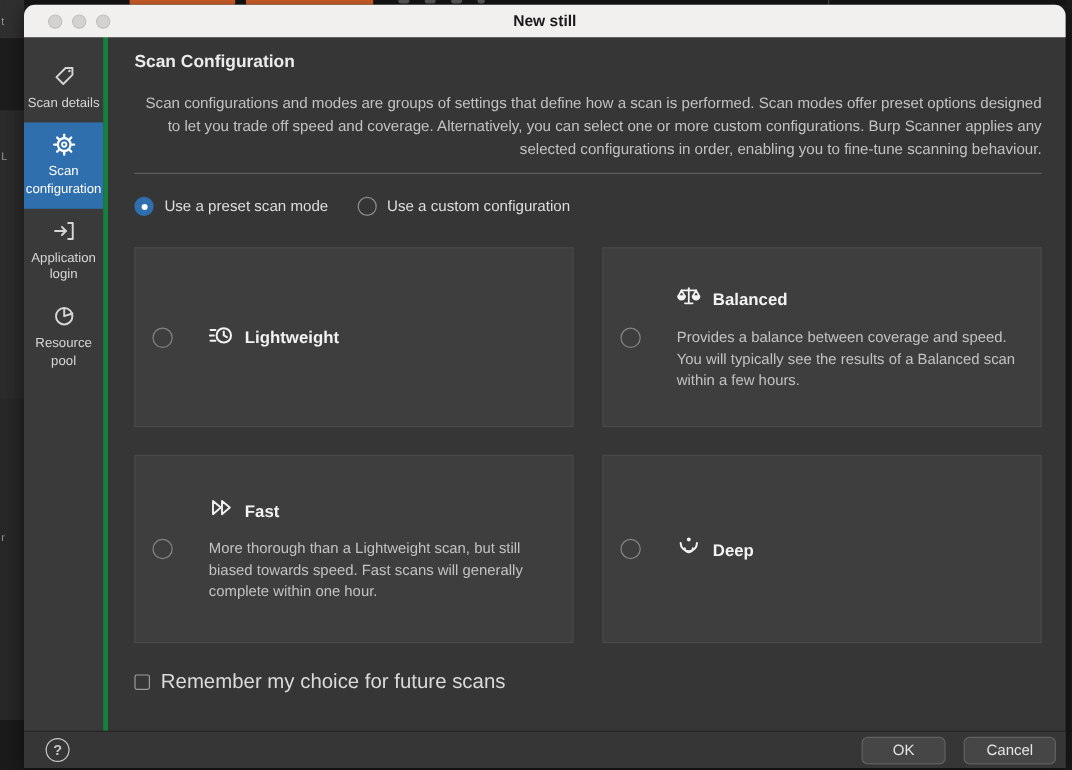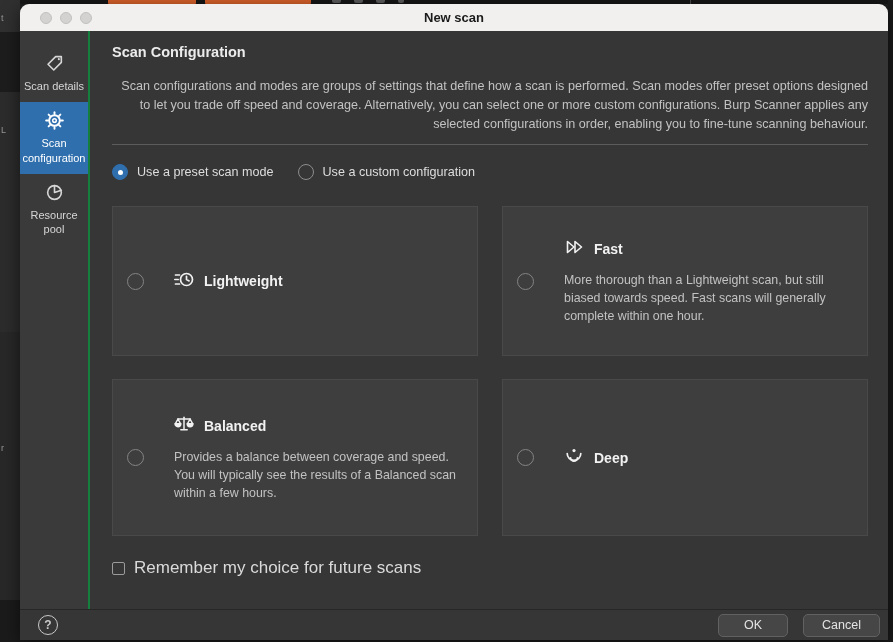--- a/index.html
+++ b/index.html
@@ -37,21 +37,21 @@
     box-shadow:0 4px 18px rgba(0,0,0,.55);display:flex;flex-direction:column;}
   .titlebar{height:27px;flex:0 0 27px;background:#f1f0ef;border-radius:9px 9px 0 0;
     display:flex;align-items:center;position:relative;}
   .traffic{position:absolute;left:20px;display:flex;gap:8px;}
   .light{width:12px;height:12px;border-radius:50%;background:#d3d2d1;border:1px solid #c2c1c0;}
   .win-title{flex:1;text-align:center;font-size:13px;font-weight:bold;color:#1b1b1b;}
 
   .body-row{flex:1;display:flex;min-height:0;}
 
   
-  .sidebar{width:70px;flex:0 0 70px;background:#3a3a3a;border-right:2px solid #15803d;
+  .sidebar{width:70px;flex:0 0 70px;background:#3a3a3a;border-right:4px solid #15803d;
     display:flex;flex-direction:column;padding-top:14px;}
   .side-item{display:flex;flex-direction:column;align-items:center;gap:6px;
     padding:9px 1px;color:#d6d6d6;text-align:center;cursor:pointer;}
   .side-item .lbl{font-size:11px;line-height:1.3;}
   .side-item svg{display:block;}
   .side-item.selected{background:var(--accent-blue);color:#ffffff;}
 
   
   .content{flex:1;display:flex;flex-direction:column;padding:13px 20px 0 22px;min-width:0;}
   .heading{font-size:14.5px;font-weight:bold;color:var(--text-light);}
@@ -116,21 +116,21 @@
 <div class="bottom-strip"></div>
 
 <div class="dialog">
 
   <div class="titlebar">
     <div class="traffic">
       <span class="light"></span>
       <span class="light"></span>
       <span class="light"></span>
     </div>
-    <div class="win-title">New scan</div>
+    <div class="win-title">New still</div>
   </div>
 
   <div class="body-row">
 
     <div class="sidebar">
       <div class="side-item">
         <span>
           <svg width="19" height="19" viewBox="0 0 20 20">
             <path d="M11.2 2.8 h6 v6 L9.2 16.8 L3.2 10.8 Z"></path>
             <circle cx="14.6" cy="5.4" r="1.1" fill="currentColor" stroke="none"></circle>
@@ -150,20 +150,30 @@
             <line x1="5.2" y1="5.2" x2="3.8" y2="3.8"></line>
             <line x1="10" y1="3.2" x2="10" y2="1.2"></line>
             <line x1="14.8" y1="5.2" x2="16.2" y2="3.8"></line>
             <circle cx="10" cy="10" r="5.6"></circle>
             <circle cx="10" cy="10" r="1.9" style="stroke-width:1.6;"></circle>
           </svg>
         </span>
         <span class="lbl">Scan configuration</span>
       </div>
 
+      <div class="side-item">
+        <span>
+          <svg width="19" height="19" viewBox="0 0 20 20">
+            <line x1="2" y1="10" x2="11.5" y2="10"></line>
+            <polyline points="8,6.5 11.5,10 8,13.5"></polyline>
+            <polyline points="13.5,3 17.5,3 17.5,17 13.5,17"></polyline>
+          </svg>
+        </span>
+        <span class="lbl">Application login</span>
+      </div>
 
       <div class="side-item">
         <span>
           <svg width="19" height="19" viewBox="0 0 20 20">
             <circle cx="10" cy="10" r="7.2"></circle>
             <polyline points="10,2.8 10,10 17.2,7.6"></polyline>
           </svg>
         </span>
         <span class="lbl">Resource pool</span>
       </div>
@@ -195,36 +205,20 @@
                 <svg width="20" height="20" viewBox="0 0 20 20">
                   <circle cx="12.5" cy="10.5" r="6"></circle>
                   <polyline points="12.5,7.3 12.5,10.5 15.1,11.9"></polyline>
                   <line x1="1.5" y1="6" x2="5.5" y2="6"></line>
                   <line x1="0.8" y1="10.5" x2="4.2" y2="10.5"></line>
                   <line x1="1.5" y1="15" x2="5.5" y2="15"></line>
                 </svg>
               </span>
               <span class="name">Lightweight</span>
             </div>
-          </div>
-        </div>
-
-        <div class="card">
-          <span class="radio"></span>
-          <div class="card-text">
-            <div class="card-title">
-              <span>
-                <svg width="20" height="20" viewBox="0 0 20 20" style="stroke-width:1.6;">
-                  <path d="M3.5 4.5 L10 10 L3.5 15.5 Z"></path>
-                  <path d="M11 4.5 L17.5 10 L11 15.5 Z"></path>
-                </svg>
-              </span>
-              <span class="name">Fast</span>
-            </div>
-            <div class="card-desc">More thorough than a Lightweight scan, but still biased towards speed. Fast scans will generally complete within one hour.</div>
           </div>
         </div>
 
         <div class="card">
           <span class="radio"></span>
           <div class="card-text">
             <div class="card-title">
               <span>
                 <svg width="20" height="20" viewBox="0 0 20 20" style="stroke-width:1.5;">
                   <line x1="10" y1="3.2" x2="10" y2="15.2"></line>
@@ -240,20 +234,36 @@
             </div>
             <div class="card-desc">Provides a balance between coverage and speed. You will typically see the results of a Balanced scan within a few hours.</div>
           </div>
         </div>
 
         <div class="card">
           <span class="radio"></span>
           <div class="card-text">
             <div class="card-title">
               <span>
+                <svg width="20" height="20" viewBox="0 0 20 20" style="stroke-width:1.6;">
+                  <path d="M3.5 4.5 L10 10 L3.5 15.5 Z"></path>
+                  <path d="M11 4.5 L17.5 10 L11 15.5 Z"></path>
+                </svg>
+              </span>
+              <span class="name">Fast</span>
+            </div>
+            <div class="card-desc">More thorough than a Lightweight scan, but still biased towards speed. Fast scans will generally complete within one hour.</div>
+          </div>
+        </div>
+
+        <div class="card">
+          <span class="radio"></span>
+          <div class="card-text">
+            <div class="card-title">
+              <span>
                 <svg width="20" height="20" viewBox="0 0 20 20">
                   <circle cx="10" cy="4.6" r="1.6" fill="currentColor" stroke="none"></circle>
                   <path d="M3.2 7.6 a6.8 6.8 0 0 0 13.6 0"></path>
                   <path d="M6.6 11.8 a3.4 3.4 0 0 0 6.8 0"></path>
                 </svg>
               </span>
               <span class="name">Deep</span>
             </div>
           </div>
         </div>

